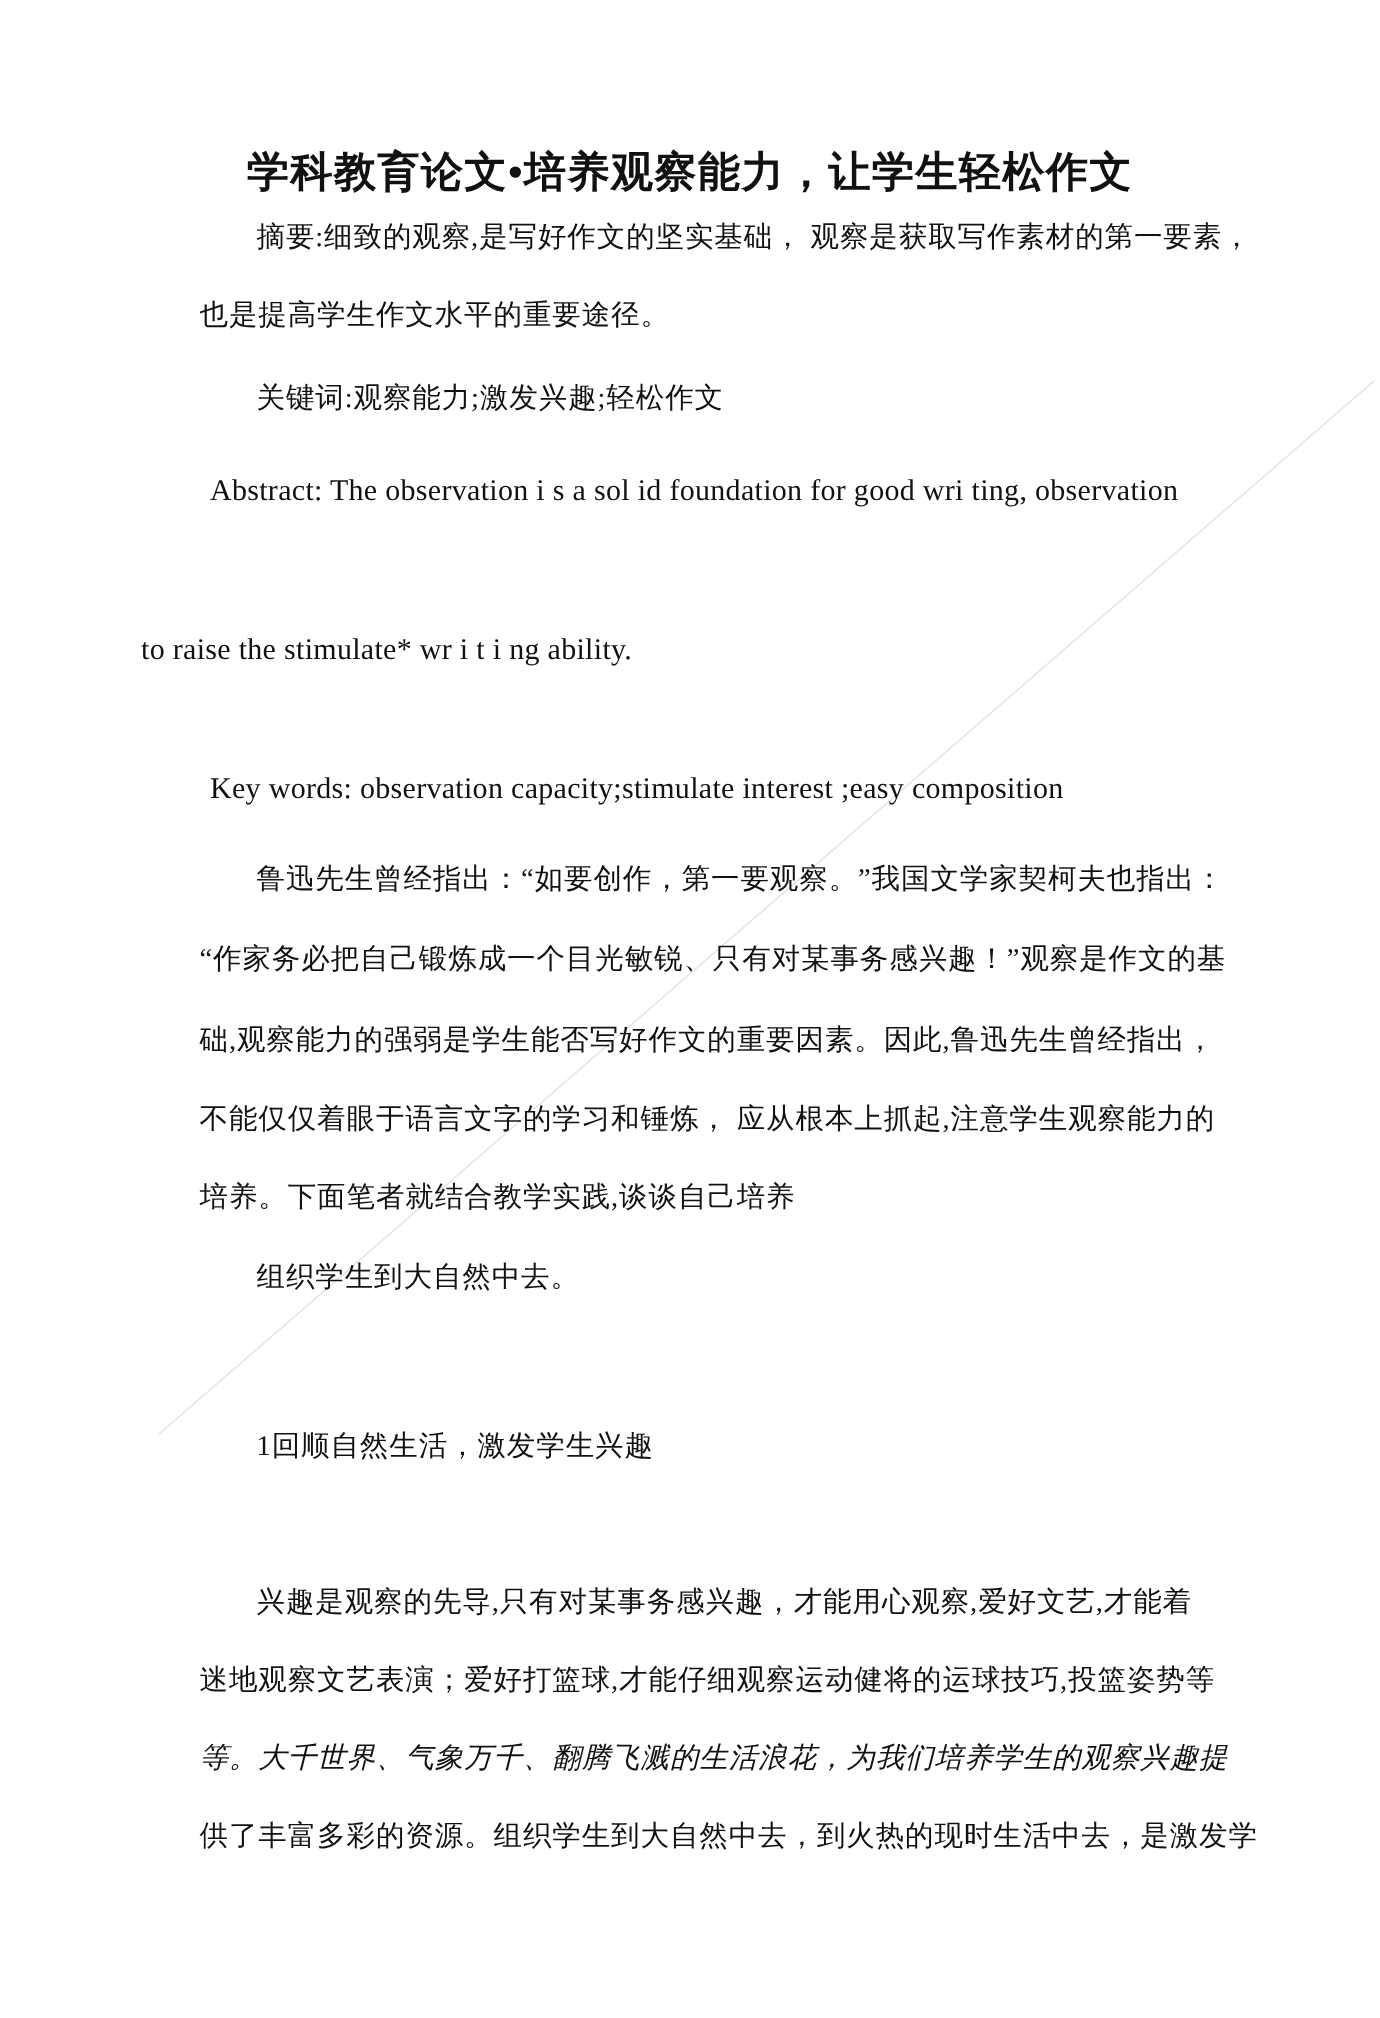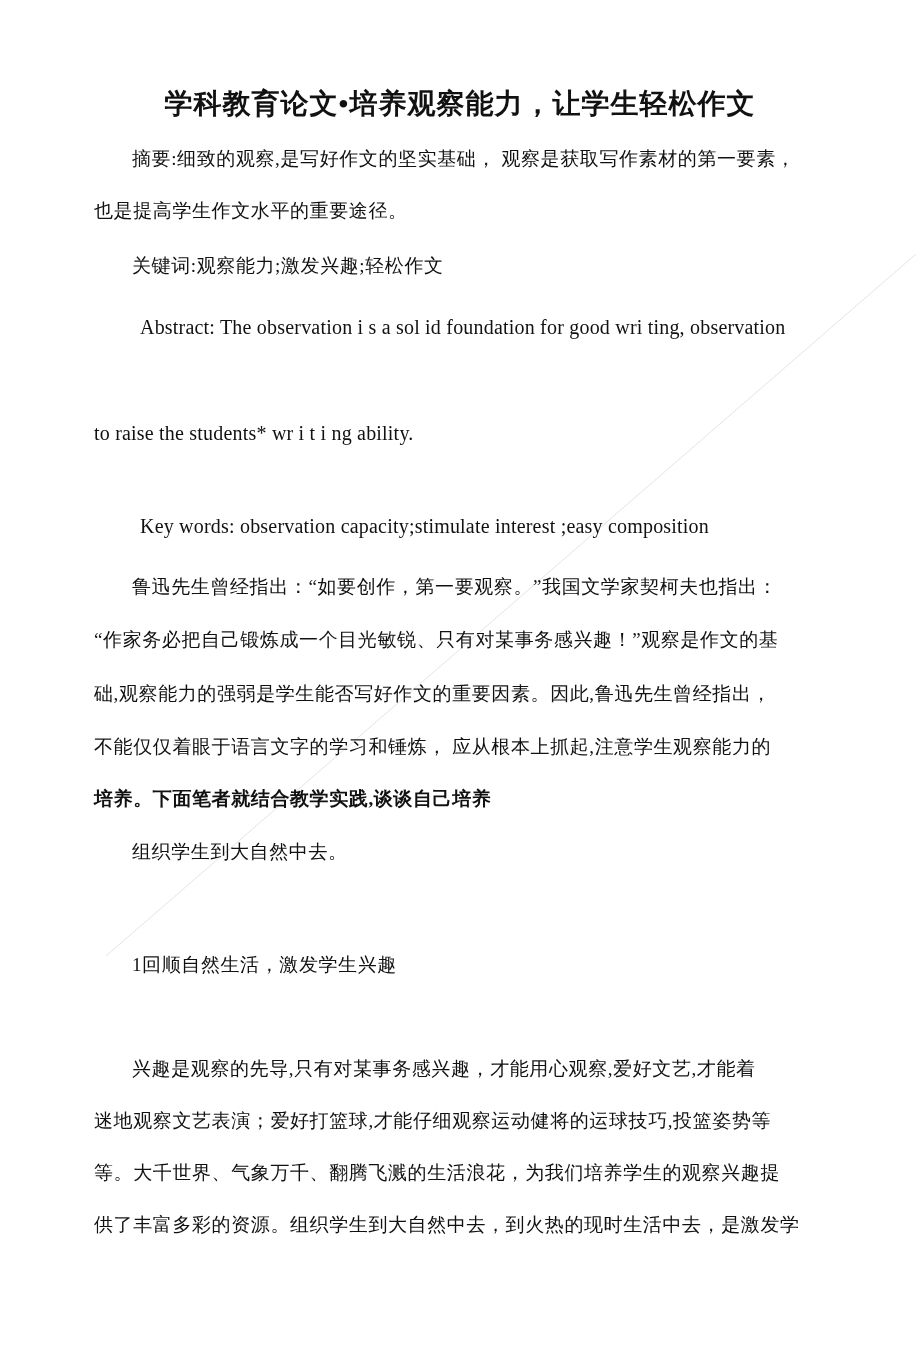--- a/index.html
+++ b/index.html
@@ -15,21 +15,21 @@
   .artifact{
     position:absolute;
     left:0;top:0;
     width:920px;height:1345px;
     pointer-events:none;
   }
   .title{
     position:absolute;
     left:0;right:0;
     top:85px;
-    margin:0;
+    margin:11px;
     text-align:center;
     font-size:28px;
     font-weight:600;
     letter-spacing:1px;
     white-space:nowrap;
     font-family:"Liberation Serif","DejaVu Serif",serif;
   }
   .content{
     position:absolute;
     left:94px;
@@ -40,53 +40,54 @@
   .ln{
     position:absolute;
     left:0;right:0;
     line-height:1;
     white-space:nowrap;
     overflow:visible;
   }
   .zh{
     font-size:19px;
     letter-spacing:0.6px;
+    margin-left:39px;
   }
   .en{
     font-size:20px;
     letter-spacing:0.2px;
   }
   .ind-zh{padding-left:38px;}
   .ind-en{padding-left:46px;}
   
   .l0{top:149px;}  .l1{top:201px;}  .l2{top:256px;}
   .l3{top:317px;}  .l4{top:370px;}  .l5{top:423px;}  .l6{top:476px;margin-top:40px;}
   .l7{top:577px;}  .l8{top:630px;}  .l9{top:684px;}
-  .l10{top:737px;} .l11{top:789px;font-weight:bold;} .l12{top:842px;}
+  .l10{top:737px;} .l11{top:789px;} .l12{top:842px;}
   .l13{top:955px;}
-  .l14{top:1059px;}.l15{top:1111px;}.l16{top:1163px;}.l17{top:1215px;}
+  .l14{top:1059px;}.l15{top:1111px;}.l16{top:1163px;font-style:italic;}.l17{top:1215px;}
 </style>
 </head>
 <body>
 
 <div class="page">
 
   <svg class="artifact" viewBox="0 0 920 1345" xmlns="http://www.w3.org/2000/svg">
     <line x1="916" y1="254" x2="106" y2="956" stroke="#e4e4e4" stroke-width="1"></line>
   </svg>
 
   <h1 class="title">学科教育论文•培养观察能力，让学生轻松作文</h1>
 
   <div class="content">
     <div class="ln zh ind-zh l0">摘要:细致的观察,是写好作文的坚实基础， 观察是获取写作素材的第一要素，</div>
     <div class="ln zh l1">也是提高学生作文水平的重要途径。</div>
     <div class="ln zh ind-zh l2">关键词:观察能力;激发兴趣;轻松作文</div>
 
     <div class="ln en ind-en l3">Abstract: The observation i s a sol id foundation for good wri ting, observation</div>
-    <div class="ln en l5">to raise the students* wr i t i ng ability.</div>
+    <div class="ln en l5">to raise the stimulate* wr i t i ng ability.</div>
     <div class="ln en ind-en l6">Key words: observation capacity;stimulate interest ;easy composition</div>
 
     <div class="ln zh ind-zh l7">鲁迅先生曾经指出：“如要创作，第一要观察。”我国文学家契柯夫也指出：</div>
     <div class="ln zh l8">“作家务必把自己锻炼成一个目光敏锐、只有对某事务感兴趣！”观察是作文的基</div>
     <div class="ln zh l9">础,观察能力的强弱是学生能否写好作文的重要因素。因此,鲁迅先生曾经指出，</div>
     <div class="ln zh l10">不能仅仅着眼于语言文字的学习和锤炼， 应从根本上抓起,注意学生观察能力的</div>
     <div class="ln zh l11">培养。下面笔者就结合教学实践,谈谈自己培养</div>
     <div class="ln zh ind-zh l12">组织学生到大自然中去。</div>
 
     <div class="ln zh ind-zh l13">1回顺自然生活，激发学生兴趣</div>

